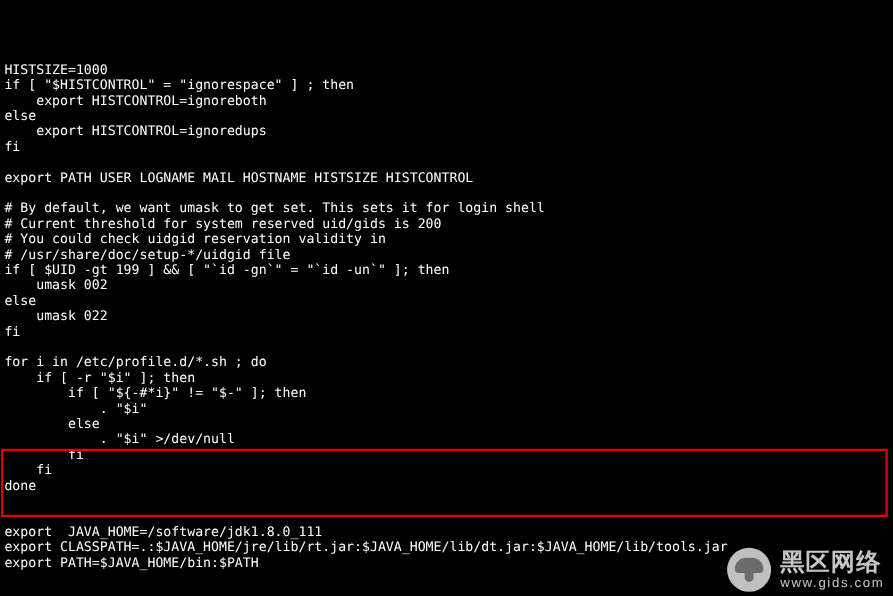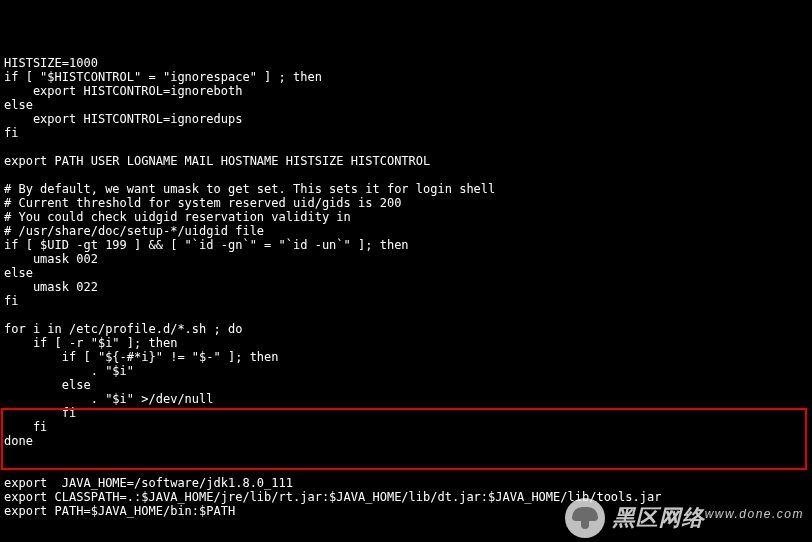--- a/index.html
+++ b/index.html
@@ -55,21 +55,21 @@
     background:#8a8a8a;
     border-radius: 14px 14px 5px 5px;
   }
   .wm-stem {
     position:absolute;
     left:9px; top:10px;
     width:8px; height:12px;
     background:#8a8a8a;
     border-radius:0 0 5px 5px;
   }
-  .wm-text { display:flex; flex-direction:row; line-height:1.05; white-space:nowrap;font-style:italic; }
+  .wm-text { display:flex; flex-direction:column; line-height:1.05; white-space:nowrap; }
   .wm-text .t1 { font-size:22px; font-weight:bold; letter-spacing:1px; }
   .wm-text .t2 { font-size:12px; letter-spacing:1.5px; margin-top:2px; }
 </style>
 </head>
 <body>
 
 
 
 <div class="terminal" id="term"><div class="line">HISTSIZE=1000</div><div class="line">if [ "$HISTCONTROL" = "ignorespace" ] ; then</div><div class="line">    export HISTCONTROL=ignoreboth</div><div class="line">else</div><div class="line">    export HISTCONTROL=ignoredups</div><div class="line">fi</div><div class="line"></div><div class="line">export PATH USER LOGNAME MAIL HOSTNAME HISTSIZE HISTCONTROL</div><div class="line"></div><div class="line"># By default, we want umask to get set. This sets it for login shell</div><div class="line"># Current threshold for system reserved uid/gids is 200</div><div class="line"># You could check uidgid reservation validity in</div><div class="line"># /usr/share/doc/setup-*/uidgid file</div><div class="line">if [ $UID -gt 199 ] &amp;&amp; [ "`id -gn`" = "`id -un`" ]; then</div><div class="line">    umask 002</div><div class="line">else</div><div class="line">    umask 022</div><div class="line">fi</div><div class="line"></div><div class="line">for i in /etc/profile.d/*.sh ; do</div><div class="line">    if [ -r "$i" ]; then</div><div class="line">        if [ "${-#*i}" != "$-" ]; then</div><div class="line">            . "$i"</div><div class="line">        else</div><div class="line">            . "$i" &gt;/dev/null</div><div class="line">        fi</div><div class="line">    fi</div><div class="line">done</div><div class="line"></div><div class="line"></div><div class="line">export  JAVA_HOME=/software/jdk1.8.0_111</div><div class="line">export CLASSPATH=.:$JAVA_HOME/jre/lib/rt.jar:$JAVA_HOME/lib/dt.jar:$JAVA_HOME/lib/tools.jar</div><div class="line">export PATH=$JAVA_HOME/bin:$PATH</div><div class="line"></div><div class="line"></div></div>
 
@@ -77,18 +77,18 @@
 
 <div class="watermark">
   <div class="wm-circle">
     <div class="wm-mushroom">
       <div class="wm-cap"></div>
       <div class="wm-stem"></div>
     </div>
   </div>
   <div class="wm-text">
     <span class="t1">黑区网络</span>
-    <span class="t2">www.done.com</span>
+    <span class="t2">www.gids.com</span>
   </div>
 </div>
 
 
 
 
 </body></html>

